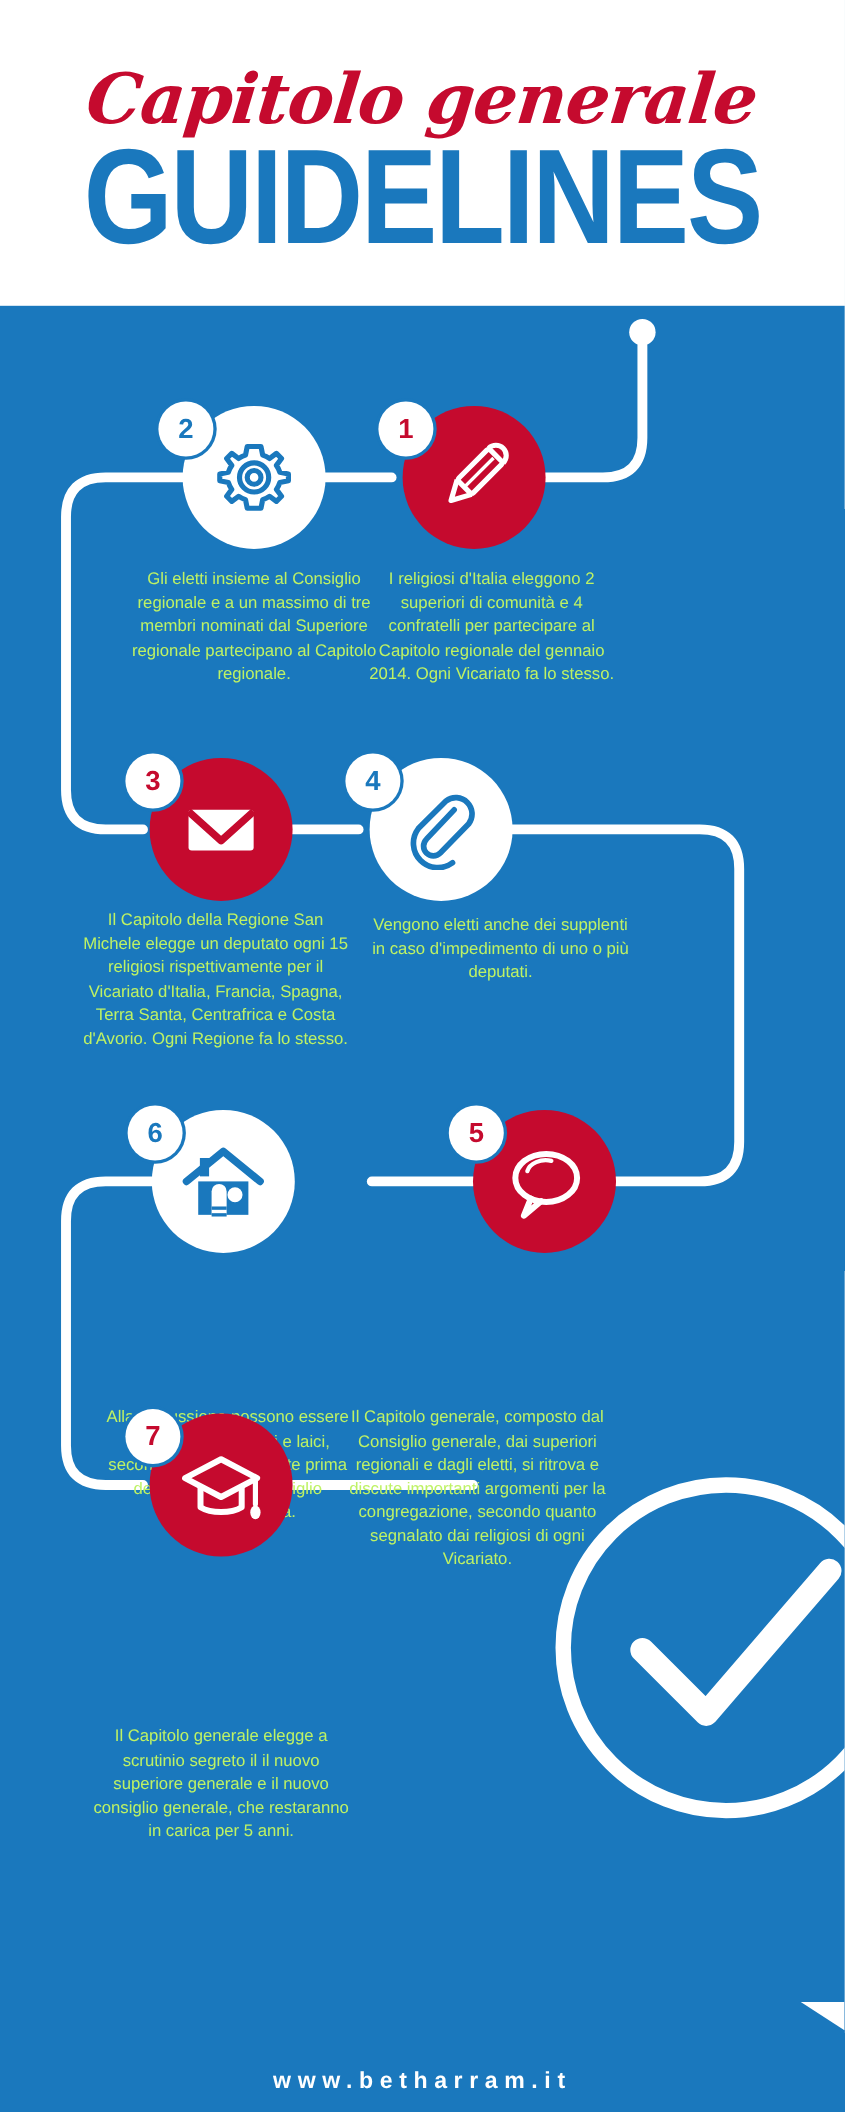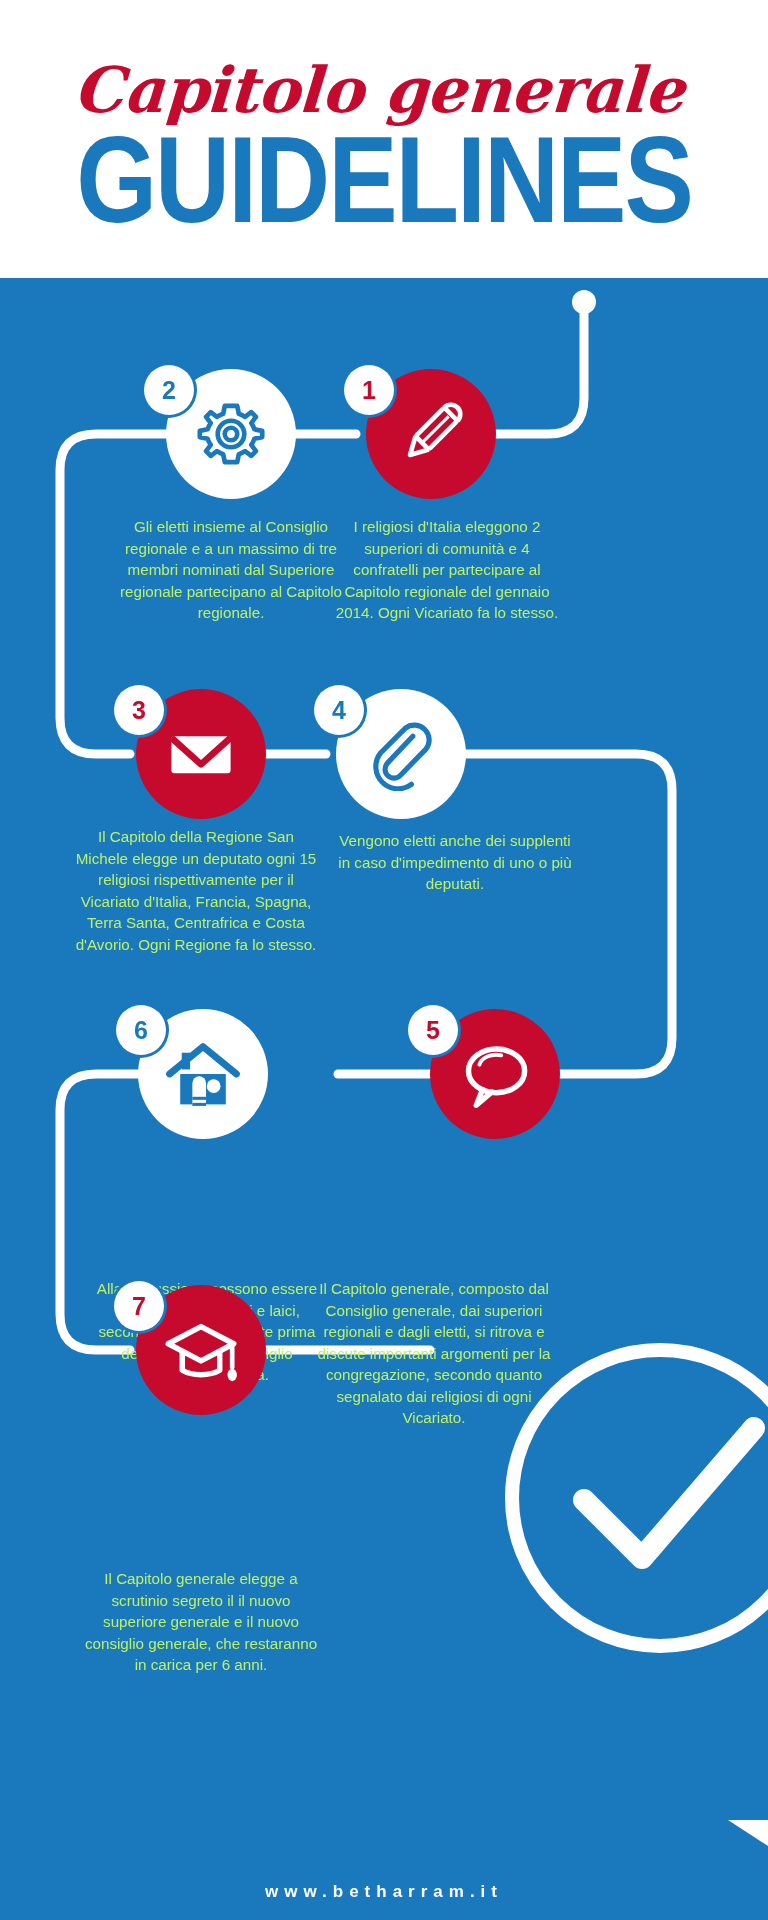--- a/index.html
+++ b/index.html
@@ -98,21 +98,21 @@
   }
   
   #footer {
     position:absolute; left:0; top:1820px;
     width:768px; height:100px;
     background:#1a78bd;
     display:flex; align-items:center; justify-content:center;
   }
   #footer-url {
     color:#ffffff;
-    font-size:17px;
+    font-size:21px;
     font-weight:bold;
     letter-spacing:6px;
     margin-top:44px;
   }
   #corner-notch {
     position:absolute;
     right:0; top:1820px;
     width:40px; height:26px;
     background:#ffffff;
     clip-path:polygon(100% 0, 100% 100%, 0 0);
@@ -245,21 +245,21 @@
         <svg class="icon-svg" width="78" height="78" viewBox="0 0 100 100">
           <path d="M50 20 L92 42 L50 64 L8 42 Z" fill="none" stroke="#ffffff" stroke-width="7" stroke-linejoin="round"></path>
           <path d="M26 52 L26 76 a30 14 0 0 0 48 0 L74 52" fill="none" stroke="#ffffff" stroke-width="7" stroke-linejoin="round"></path>
           <line x1="90" y1="43" x2="90" y2="72" stroke="#ffffff" stroke-width="6" stroke-linecap="round"></line>
           <ellipse cx="90" cy="82" rx="6" ry="8" fill="#ffffff"></ellipse>
         </svg>
       </div>
       <div class="badge num-red">7</div>
     </div>
 
-    <div class="desc" style="left:84px; top:1290px;">Il Capitolo generale elegge a scrutinio segreto il il nuovo superiore generale e il nuovo consiglio generale, che restaranno in carica per 6 anni.</div>
+    <div class="desc" style="left:84px; top:1290px;">Il Capitolo generale elegge a scrutinio segreto il il nuovo superiore generale e il nuovo consiglio generale, che restaranno in carica per 5 anni.</div>
 
   </div>
 
   <div id="footer">
     <span id="footer-url">www.betharram.it</span>
   </div>
   <div id="corner-notch"></div>
 
 </div>
 

